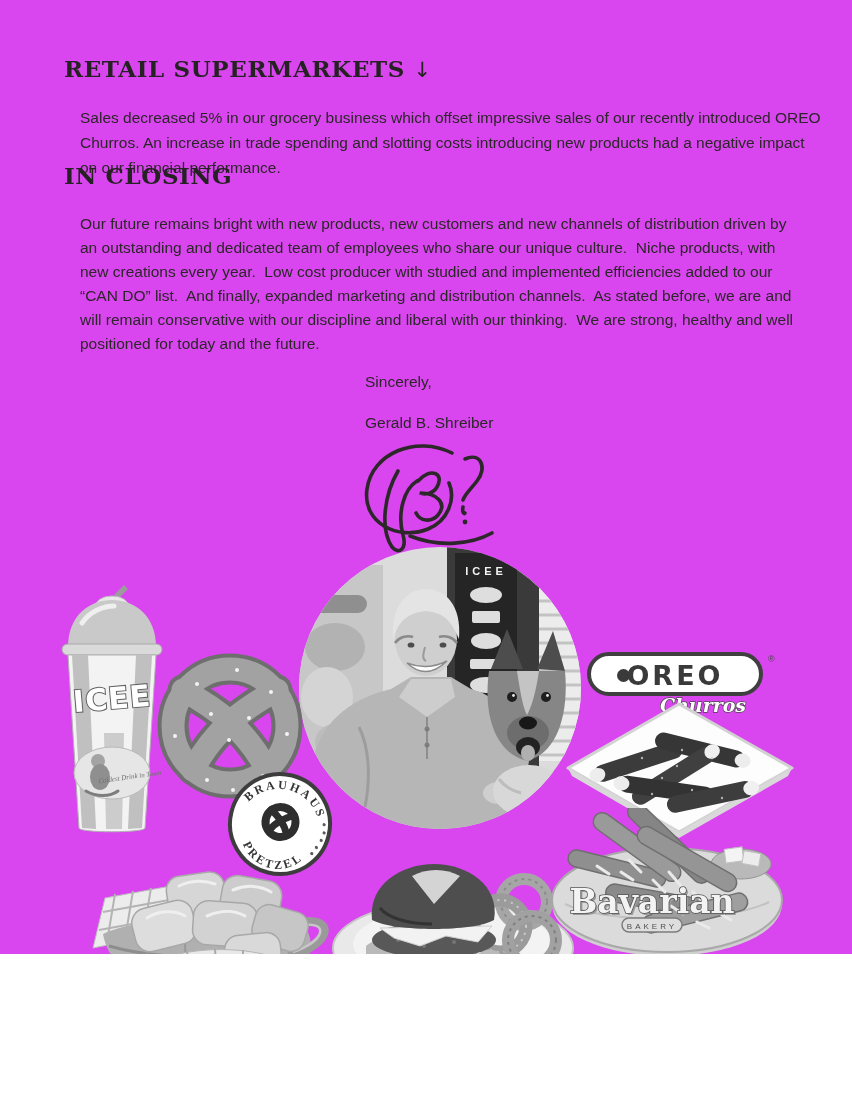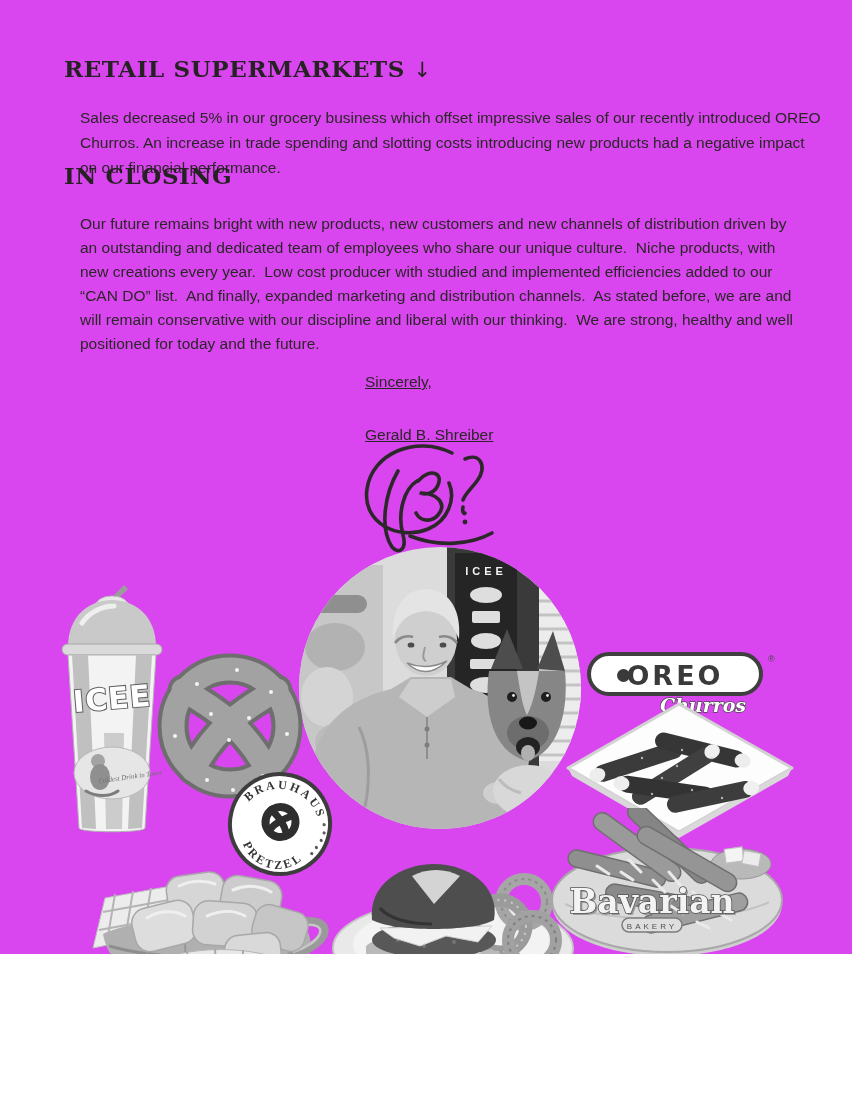--- a/index.html
+++ b/index.html
@@ -24,23 +24,23 @@
   <section class="abs" style="left:64px;top:55px;">
     <h2 class="heading"><span>RETAIL SUPERMARKETS</span> <span class="arrow">↓</span></h2>
   </section>
   <p class="body p1 abs" style="left:64px;top:89px;">Sales decreased 5% in our grocery business which offset impressive sales of our recently introduced OREO Churros. An increase in trade spending and slotting costs introducing new products had a negative impact on our financial performance.</p>
 
   <section class="abs" style="left:64px;top:162px;">
     <h2 class="heading">IN CLOSING</h2>
   </section>
   <p class="body p2 abs" style="left:64px;top:196px;">Our future remains bright with new products, new customers and new channels of distribution driven by an outstanding and dedicated team of employees who share our unique culture.  Niche products, with new creations every year.  Low cost producer with studied and implemented efficiencies added to our “CAN DO” list.  And finally, expanded marketing and distribution channels.  As stated before, we are and will remain conservative with our discipline and liberal with our thinking.  We are strong, healthy and well positioned for today and the future.</p>
 
-  <div class="signoff abs" style="left:365px;top:373px;text-decoration:underline;">
+  <div class="signoff abs" style="left:365px;top:373px;">
     <p>Sincerely,</p>
-    <p style="margin-top:35px;">Gerald B. Shreiber</p>
+    <p style="margin-top:23px;">Gerald B. Shreiber</p>
   </div>
 
   <figure class="abs" style="left:352px;top:437px;">
     <svg width="150" height="118" viewBox="0 0 150 118">
       <g fill="none" stroke="#2c282a" stroke-width="3.6" stroke-linecap="round">
         <path d="M100 16 C 64 -2, 20 16, 15 52 C 10 86, 46 104, 76 92 C 96 84, 104 62, 97 46"></path>
         <path d="M46 34 C 32 58, 28 92, 40 110 C 47 118, 55 112, 51 98 C 45 76, 52 52, 65 44"></path>
         <path d="M66 44 C 78 30, 93 36, 85 50 C 81 57, 72 58, 68 56 C 84 56, 96 66, 86 78 C 79 86, 68 84, 64 76"></path>
         <path d="M113 22 C 128 15, 136 30, 125 44 C 119 52, 113 57, 111 63"></path>
         <path d="M111 70 C 110 75, 112 78, 113 76"></path>

